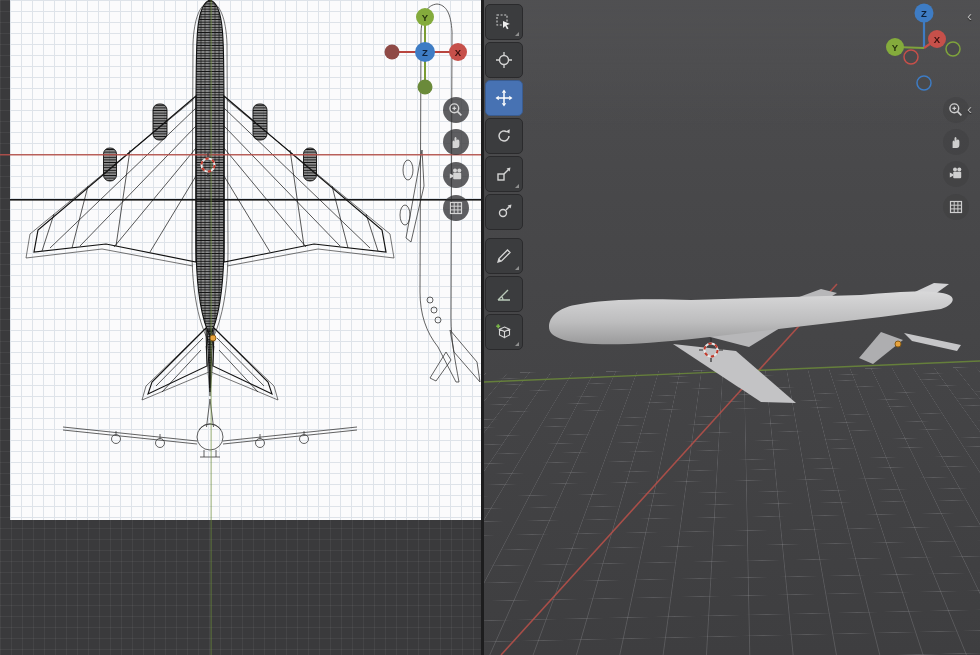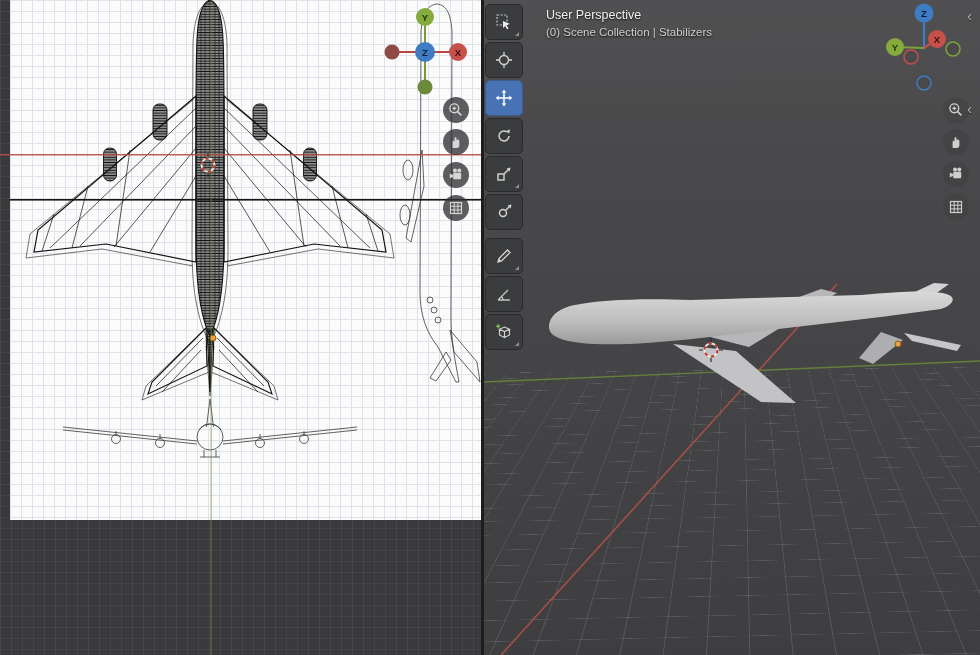--- a/index.html
+++ b/index.html
@@ -249,24 +249,20 @@
         <circle cx="29" cy="1" r="7" fill="#4a4a4c" stroke="#7fa33c" stroke-width="1.5"></circle>
         <circle cx="0" cy="-35" r="9.5" fill="#3e7cc4"></circle>
         <text x="0" y="-31.5" text-anchor="middle" font-size="9.5" fill="#0d1f38">Z</text>
         <circle cx="13" cy="-9" r="9" fill="#c6504a"></circle>
         <text x="13" y="-5.5" text-anchor="middle" font-size="9.5" fill="#3a0f0d">X</text>
         <circle cx="-29" cy="-1" r="9" fill="#84ab3c"></circle>
         <text x="-29" y="2.5" text-anchor="middle" font-size="9.5" fill="#26330e">Y</text>
       </g>
     </svg>
 
-    <div class="vp-header">
-      <div class="l1">User Perspective</div>
-      <div class="l2">(0) Scene Collection | Stabilizers</div>
-    </div>
 
     <div class="toolbar">
       <div class="tbtn sub">
         <svg width="18" height="18" viewBox="0 0 18 18">
           <rect x="2" y="2" width="10" height="10" fill="none" stroke="#cfcfcf" stroke-width="1.1" stroke-dasharray="2 1.6"></rect>
           <path d="M8,8 L15,11 L11.5,12 L13.5,15.5 L12,16.3 L10.2,12.9 L8,15 Z" fill="#efefef"></path>
         </svg>
       </div>
       <div class="tbtn">
         <svg width="18" height="18" viewBox="0 0 18 18">

